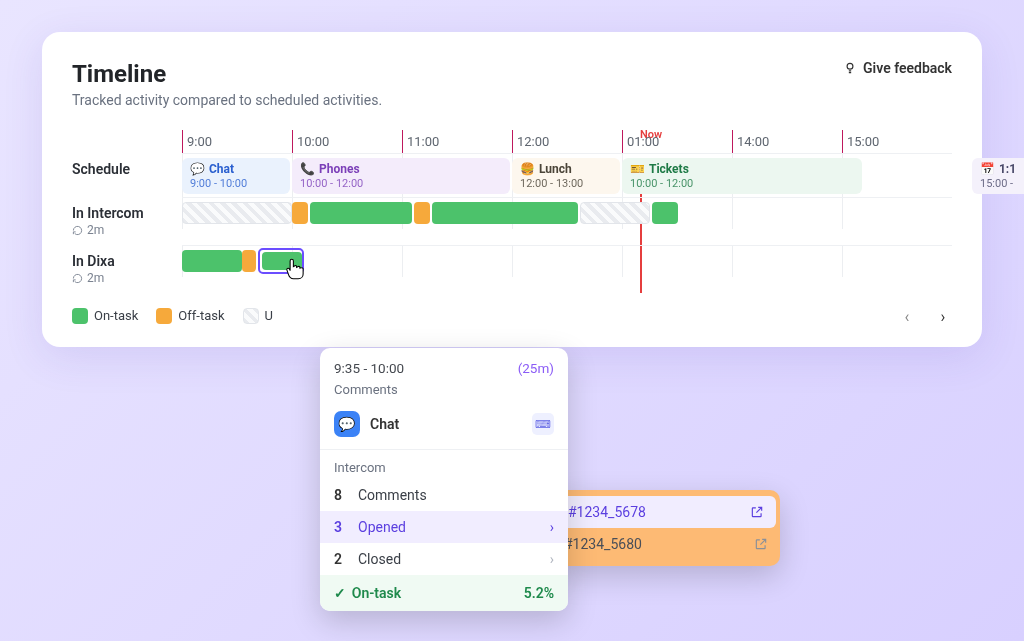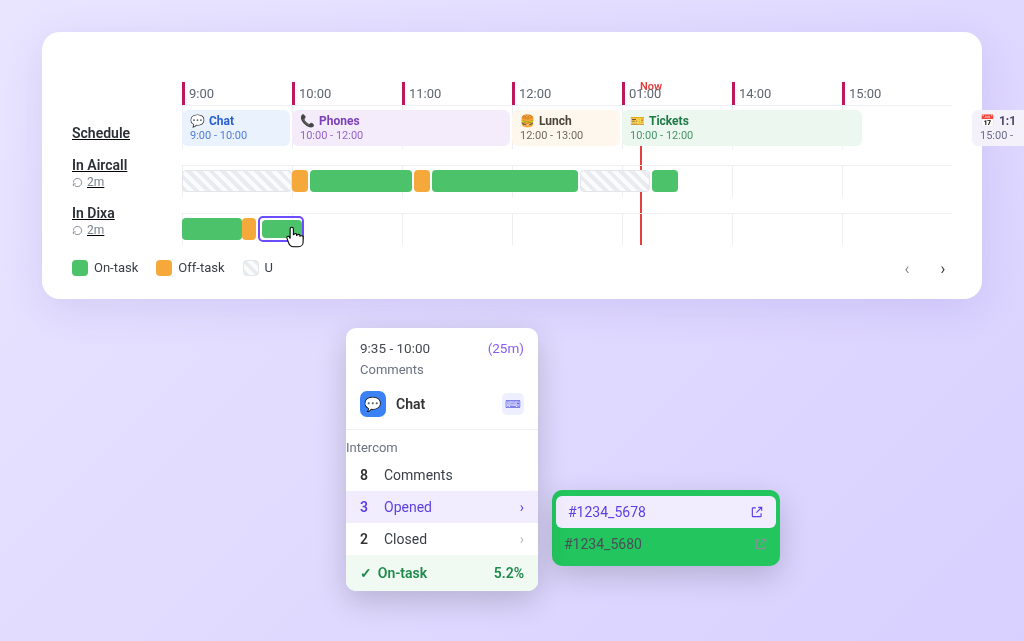--- a/index.html
+++ b/index.html
@@ -20,24 +20,24 @@
     position: relative;
   }
   .header-row { display:flex; justify-content:space-between; align-items:flex-start; }
   .title { font-size: 24px; font-weight: 700; color:#222529; }
   .subtitle { font-size: 14px; color:#6a7280; margin-top:4px; }
   .feedback { display:flex; align-items:center; gap:6px; font-size:14px; font-weight:600; color:#333; cursor:pointer;}
   .feedback svg { width:14px; height:14px; }
 
   .timeline { margin-top: 22px; position:relative; }
   .hours-row { display:flex; margin-left:110px; }
-  .hour { flex:1; font-size:13px; color:#5f6670; text-align:left; border-left:3px solid #be185d; padding:4px 0 4px 4px; position:relative;}
+  .hour { flex:1; font-size:13px; color:#5f6670; text-align:left; border-left:1px solid #be185d; padding:4px 0 4px 4px; position:relative;}
   .now-label { position:absolute; left:568px; top:-2px; font-size:11px; color:#e53e3e; font-weight:600; }
 
-  .row { display:flex; align-items:flex-end;text-decoration:underline; }
+  .row { display:flex; align-items:flex-start; }
   .row-label { width:110px; padding:8px 8px 8px 0; font-size:14px; color:#2b2f36; font-weight:600; }
   .row-sub { font-size:12px; color:#7a8290; font-weight:400; display:flex; align-items:center; gap:4px; margin-top:2px;}
   .row-track { flex:1; position:relative; border-top:1px solid #eef0f3; min-height:44px; background:
     repeating-linear-gradient(to right, #eceef1 0 1px, transparent 1px 110px);
   }
 
   .sched-block { position:absolute; top:4px; height:36px; border-radius:6px; padding:4px 8px; font-size:12px; line-height:1.25; overflow:hidden; display:flex; flex-direction:column; }
   .sched-block .bt { font-weight:700; display:flex; align-items:center; gap:4px;}
   .sched-block .br { font-size:11px; opacity:.8; }
   .chat-b { background:#eaf2fd; color:#2a5fcf; left:0; width:108px;}
@@ -57,56 +57,69 @@
 
   .legend { display:flex; gap:18px; margin-top:14px; align-items:center; font-size:13px; color:#3a3f47;}
   .swatch { width:16px; height:16px; border-radius:4px; display:inline-block; margin-right:6px; vertical-align:middle;}
   .nav-arrows { margin-left:auto; display:flex; gap:18px; color:#888; }
   .nav-arrows span { width:18px; height:18px; display:flex; align-items:center; justify-content:center; cursor:pointer; font-size:16px;}
 
   .now-line { position:absolute; left:568px; top:16px; bottom:0; width:2px; background:#e53e3e; }
   .now-dot { position:absolute; left:565px; top:12px; width:8px; height:8px; border-radius:50%; background:#e53e3e;}
 
   .popover {
-    position:absolute; left:320px; top:328px; width:192px;
+    position:absolute; left:320px; top:348px; width:248px;
     background:#fff; border-radius:10px; box-shadow:0 10px 30px rgba(0,0,0,.18);
-    font-size:14px; color:#2d3138; overflow:hidden; z-index:10;margin-left:26px;
+    font-size:14px; color:#2d3138; overflow:hidden; z-index:10;
   }
   .popover .p-head { padding:12px 14px 6px; }
   .popover .p-time { display:flex; justify-content:space-between; color:#44484f; font-size:13.5px;}
   .popover .p-sched { color:#6b7280; font-size:13px; margin-top:6px; }
   .popover .p-chat { display:flex; align-items:center; gap:10px; padding:8px 14px 12px; border-bottom:1px solid #eef0f3;}
   .p-chat-icon { width:26px; height:26px; border-radius:7px; background:#3b82f6; display:flex; align-items:center; justify-content:center; color:#fff; font-size:14px;}
   .p-chat-label { font-weight:600; color:#333; flex:1;}
   .p-kb { width:22px; height:22px; border-radius:5px; background:#eef0ff; display:flex; align-items:center; justify-content:center; font-size:11px; color:#5b5fe4;}
-  .popover .p-section-title { padding:10px 0 4px; color:#6b7280; font-size:13px;}
+  .popover .p-section-title { padding:10px 14px 4px; color:#6b7280; font-size:13px;}
   .p-row { display:flex; align-items:center; padding:8px 14px; gap:10px; font-size:14px;}
   .p-row .cnt { width:14px; font-weight:600; color:#333;}
   .p-row .lbl { flex:1; color:#3a3f47;}
   .p-row .chev { color:#b0b5bf; font-size:14px;}
   .p-row.highlight { background:#f1edff; }
   .p-row.highlight .cnt, .p-row.highlight .lbl, .p-row.highlight .chev { color:#5b3fe0; }
   .p-foot { display:flex; justify-content:space-between; align-items:center; padding:10px 14px; background:#f0faf3; color:#1f8a4c; font-weight:600; font-size:14px;}
   .p-foot .chk { margin-right:6px; }
 
   .sub-pop {
     position:absolute; left:552px; top:490px; width:228px;
-    background:#22c55e; border-radius:10px; box-shadow:0 10px 30px rgba(0,0,0,.18);
+    background:#fdba74; border-radius:10px; box-shadow:0 10px 30px rgba(0,0,0,.18);
     font-size:14px; padding:6px 0; z-index:9;
   }
   .sub-row { display:flex; align-items:center; justify-content:space-between; padding:8px 12px; color:#4a4f58;}
   .sub-row.hl { background:#f1edff; color:#5b3fe0; border-radius:6px; margin:0 4px;}
   .ext-icon { width:14px; height:14px; }
 
   .refresh-icon { width:11px; height:11px; }
 </style>
 </head>
 <body>
 
 <div class="card">
+  <div class="header-row">
+    <div>
+      <div class="title">Timeline</div>
+      <div class="subtitle">Tracked activity compared to scheduled activities.</div>
+    </div>
+    <div class="feedback">
+      <svg viewBox="0 0 24 24" fill="none" stroke="#333" stroke-width="2">
+          <circle cx="12" cy="9" r="5"></circle>
+          <path d="M10 17h4M10 20h4"></path>
+        </svg>
+      <span>Give feedback</span>
+    </div>
+  </div>
 
   <div class="timeline">
     <div class="now-label">Now</div>
 
     <div class="hours-row">
       <div class="hour">9:00</div>
       <div class="hour">10:00</div>
       <div class="hour">11:00</div>
       <div class="hour">12:00</div>
       <div class="hour">01:00</div>
@@ -154,21 +167,21 @@
                 <span>📅</span>
                 <span>1:1</span>
               </span>
             <span class="br">15:00 -</span>
           </div>
         </div>
       </div>
 
       <div class="row activity-row">
         <div class="row-label">
-          <div>In Aircall</div>
+          <div>In Intercom</div>
           <div class="row-sub">
             <svg class="refresh-icon" viewBox="0 0 24 24" fill="none" stroke="#7a8290" stroke-width="2">
                 <path d="M3 12a9 9 0 1 1 3 6.7"></path>
                 <path d="M3 20v-5h5"></path>
               </svg>
             <span>2m</span>
           </div>
         </div>
         <div class="row-track">
           <div class="seg hatched" style="left:0; width:110px;"></div>

